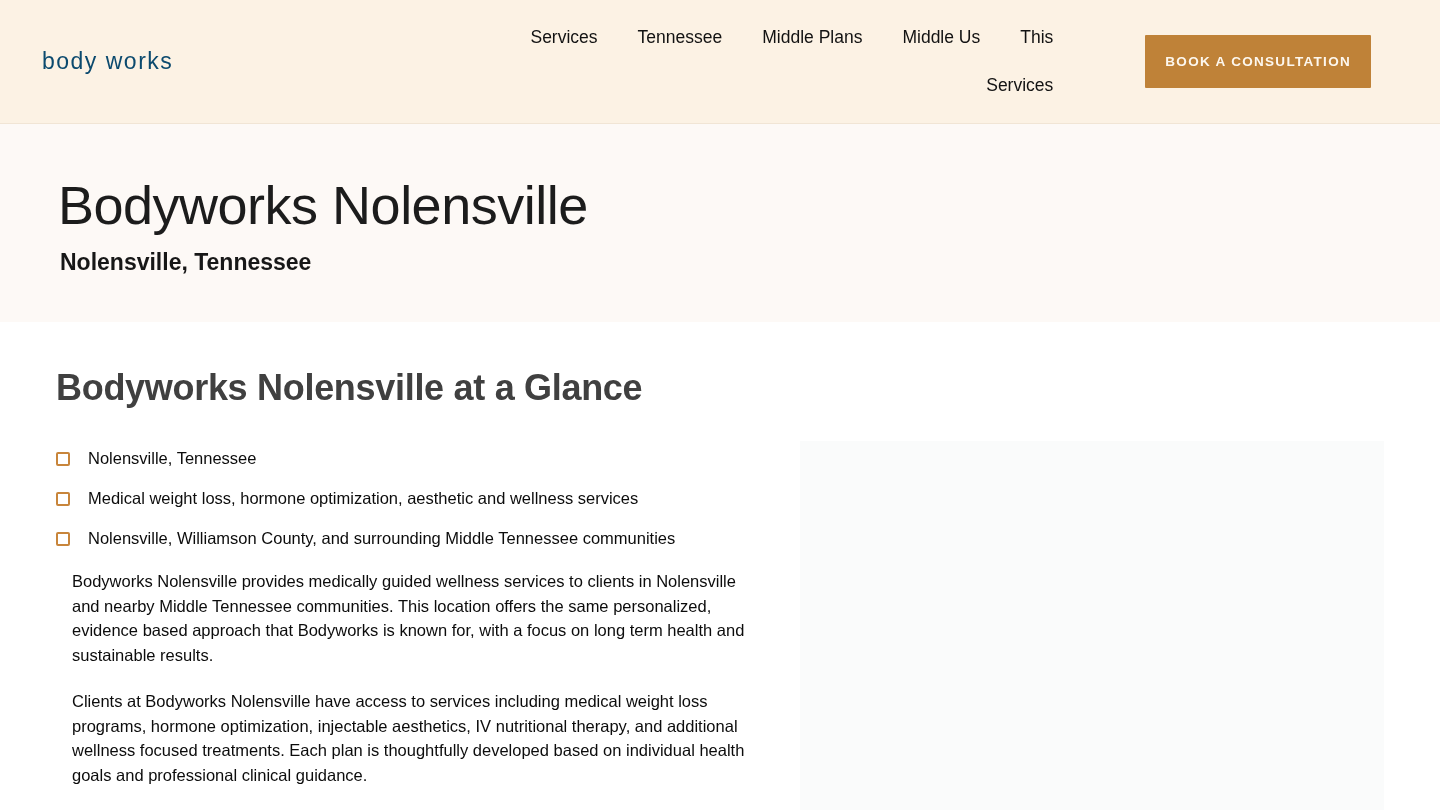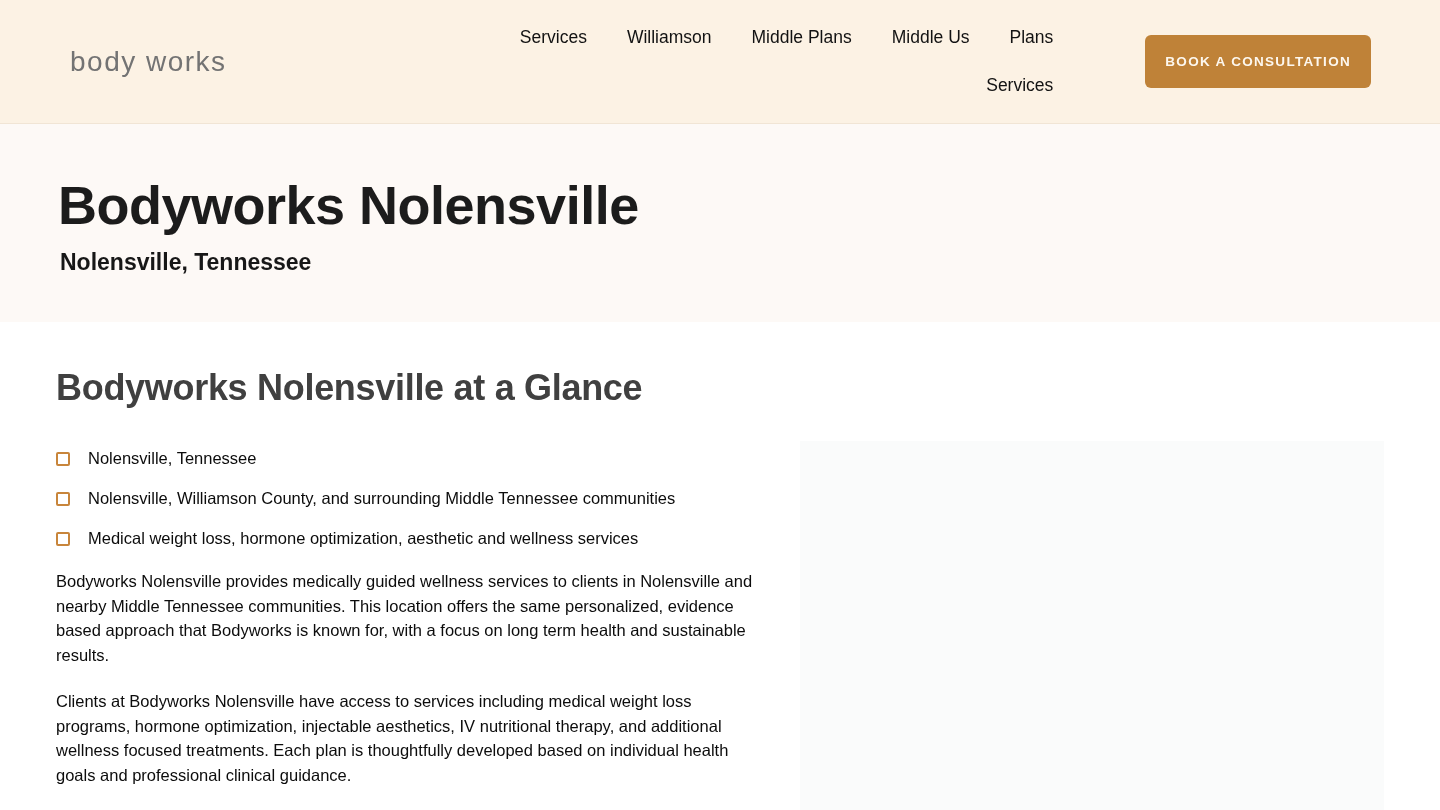--- a/index.html
+++ b/index.html
@@ -15,27 +15,26 @@
   
   .site-header {
     height: 124px;
     background: #fcf2e4;
     border-bottom: 1px solid #f1e5d5;
     display: flex;
     align-items: center;
     padding: 0 69px 0 42px;
   }
   .logo {
-    font-size: 28px;
+    font-size: 23px;
     font-weight: 400;
     letter-spacing: 1.5px;
-    color: #737373;
+    color: #0c4a6e;
     cursor: pointer;
     white-space: nowrap;
-    margin-left: 28px;
   }
   .main-nav {
     margin-left: auto;
     width: 540px;
     display: flex;
     flex-wrap: wrap;
     justify-content: flex-end;
     align-items: center;
     column-gap: 40px;
     row-gap: 27px;
@@ -46,41 +45,41 @@
     color: inherit;
     text-decoration: none;
     cursor: pointer;
     white-space: nowrap;
   }
   .cta-button {
     margin-left: 92px;
     background: #bf8238;
     color: #fdf7ee;
     border: none;
-    border-radius: 6px;
+    border-radius: 1px;
     padding: 19px 20px;
     font-family: inherit;
     font-size: 13.5px;
     font-weight: bold;
     letter-spacing: 1.3px;
     text-transform: uppercase;
     cursor: pointer;
     white-space: nowrap;
   }
 
   
   .hero {
     height: 198px;
     background: #fdf9f6;
     padding: 50px 0 0 58px;
   }
   .hero-title {
     margin: 0 0 13px 0;
     font-size: 54px;
-    font-weight: 700;
+    font-weight: 400;
     letter-spacing: -0.5px;
     color: #1c1c1c;
     line-height: 1.15;
   }
   .hero-subtitle {
     margin: 0;
     padding-left: 2px;
     font-size: 23px;
     font-weight: bold;
     color: #171717;
@@ -117,43 +116,43 @@
     color: #0c0c0c;
   }
   .checkbox-icon {
     width: 14px; height: 14px;
     border: 2.5px solid #c8853b;
     border-radius: 2px;
     flex: 0 0 auto;
   }
   .paragraphs { margin-top: 18px; }
   .paragraphs p {
-    margin: 0 0 22px 0;
+    margin: 0 0 22px 16px;
     font-size: 16.5px;
     line-height: 24.5px;
     color: #0c0c0c;
   }
   .image-box {
     flex: 1;
     margin-left: 36px;
     background: #fafbfb;
     height: 600px;
   }
 </style>
 </head>
 <body>
 
 <header class="site-header">
   <div class="logo">body works</div>
   <nav class="main-nav">
     <a>Services</a>
-    <a>Williamson</a>
+    <a>Tennessee</a>
     <a>Middle Plans</a>
     <a>Middle Us</a>
-    <a>Plans</a>
+    <a>This</a>
     <a>Services</a>
   </nav>
   <button class="cta-button">BOOK A CONSULTATION</button>
 </header>
 
 <section class="hero">
   <h1 class="hero-title">Bodyworks Nolensville</h1>
   <h2 class="hero-subtitle">Nolensville, Tennessee</h2>
 </section>
 
@@ -161,25 +160,25 @@
   <h2 class="glance-heading">Bodyworks Nolensville at a Glance</h2>
   <div class="columns">
     <div class="left-col">
       <div class="bullets">
         <div class="bullet">
           <span class="checkbox-icon"></span>
           <span>Nolensville, Tennessee</span>
         </div>
         <div class="bullet">
           <span class="checkbox-icon"></span>
-          <span>Nolensville, Williamson County, and surrounding Middle Tennessee communities</span>
+          <span>Medical weight loss, hormone optimization, aesthetic and wellness services</span>
         </div>
         <div class="bullet">
           <span class="checkbox-icon"></span>
-          <span>Medical weight loss, hormone optimization, aesthetic and wellness services</span>
+          <span>Nolensville, Williamson County, and surrounding Middle Tennessee communities</span>
         </div>
       </div>
       <div class="paragraphs">
         <p>Bodyworks Nolensville provides medically guided wellness services to clients in Nolensville and nearby Middle Tennessee communities. This location offers the same personalized, evidence based approach that Bodyworks is known for, with a focus on long term health and sustainable results.</p>
         <p>Clients at Bodyworks Nolensville have access to services including medical weight loss programs, hormone optimization, injectable aesthetics, IV nutritional therapy, and additional wellness focused treatments. Each plan is thoughtfully developed based on individual health goals and professional clinical guidance.</p>
         <p>Our Nolensville location gives the community medically guided care from a licensed medical team and follows established clinical standards.</p>
       </div>
     </div>
     <div class="image-box"></div>
   </div>

